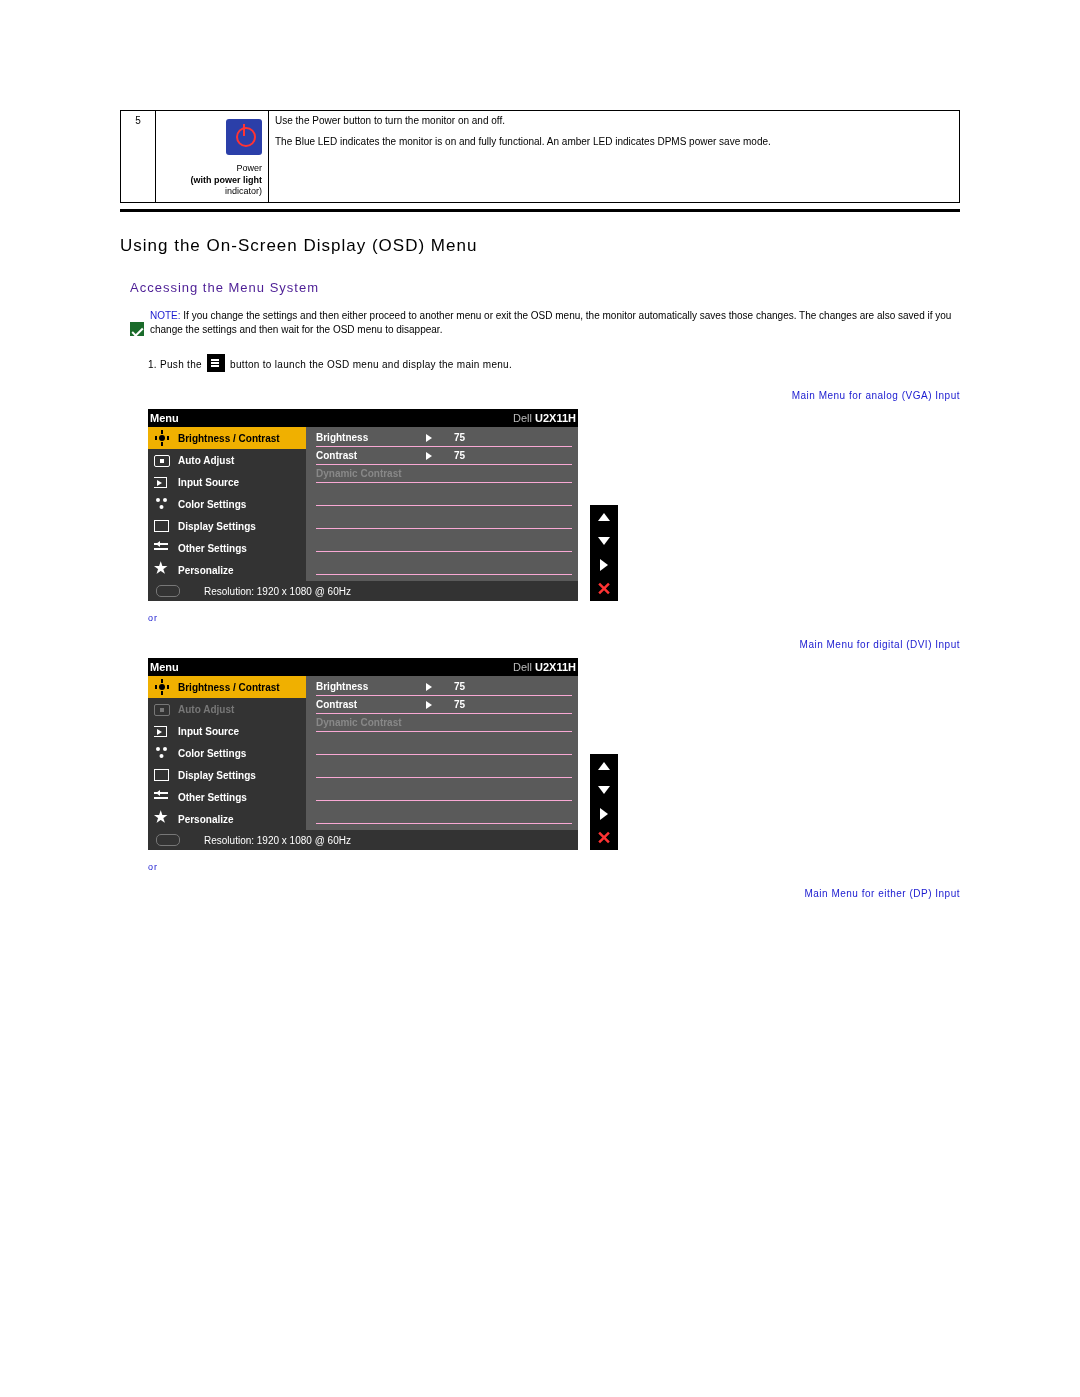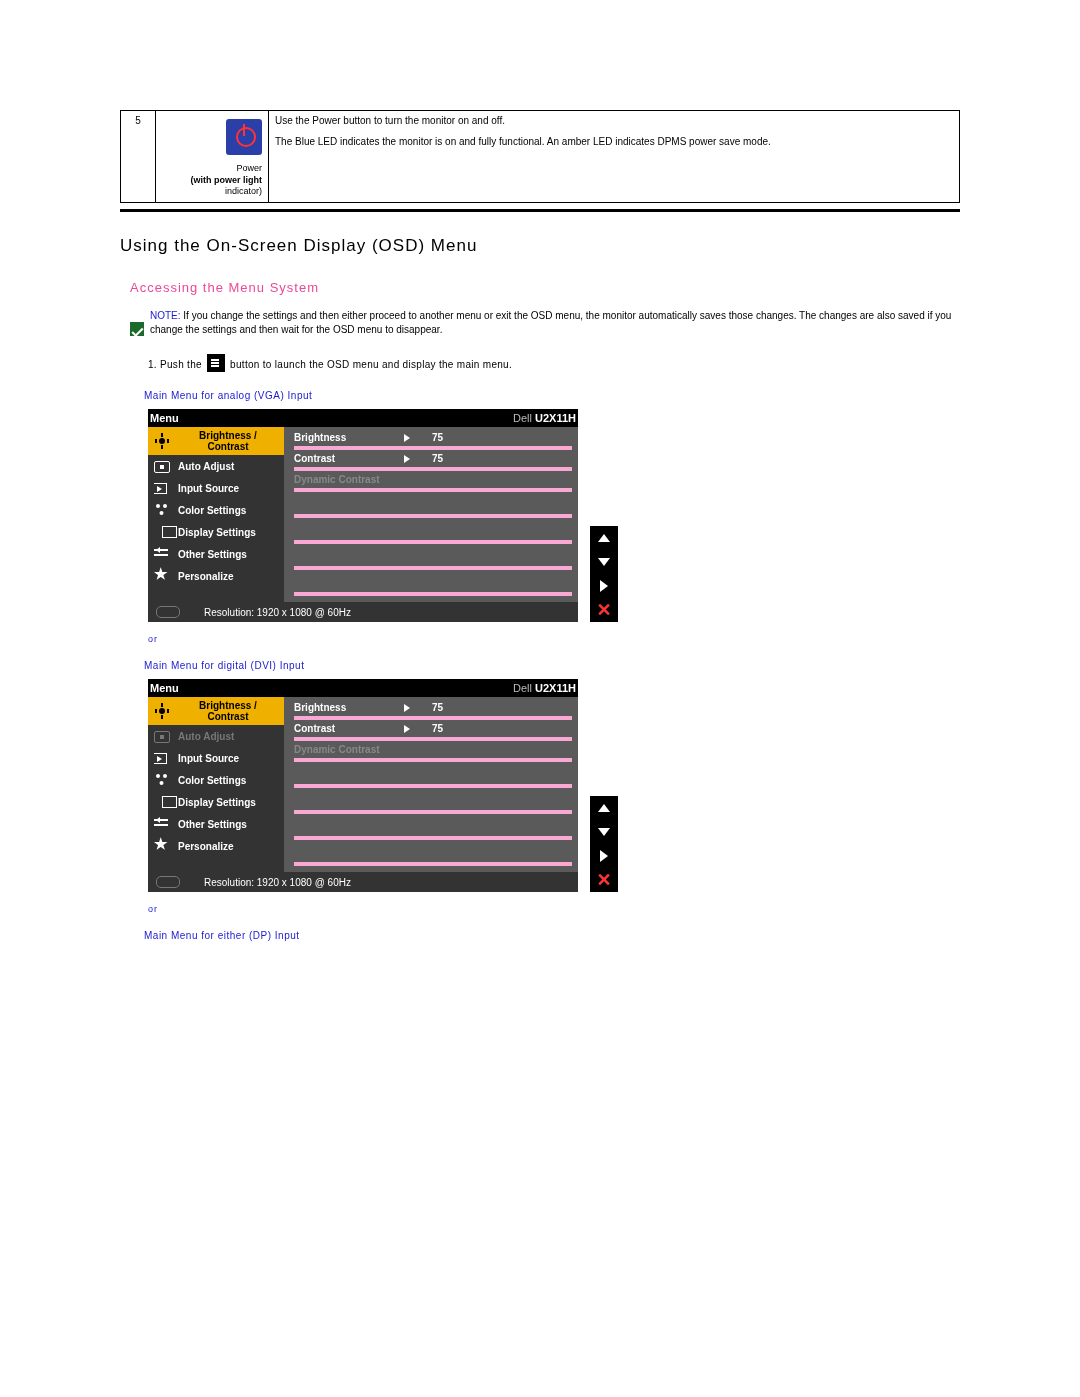--- a/index.html
+++ b/index.html
@@ -8,55 +8,55 @@
   .ttbl{width:100%;border-collapse:collapse;}
   .ttbl td{border:1px solid #000;padding:4px 6px;vertical-align:top;font-size:10px;}
   .ttbl .idx{width:22px;text-align:center;}
   .ttbl .icon-cell{width:100px;text-align:right;}
   .pbtn{display:inline-block;width:36px;height:36px;background:#2b3fa9;border-radius:3px;position:relative;margin:4px auto 6px;}
   .pbtn::before{content:"";position:absolute;left:10px;top:8px;width:16px;height:16px;border:2px solid #f33;border-radius:50%;}
   .pbtn::after{content:"";position:absolute;left:17px;top:5px;width:2px;height:12px;background:#f33;}
   .icon-cell .lbl{font-size:9px;line-height:1.3;}
   .hr{height:3px;background:#000;margin:6px 0 24px 0;}
   h2{font-size:17px;font-weight:normal;letter-spacing:1px;margin:0 0 24px 0;}
-  h3{color:#ec4899;font-size:13px;font-weight:normal;letter-spacing:1px;margin:0 0 14px 10px;}
+  h3{color:#4c1d95;font-size:13px;font-weight:normal;letter-spacing:1px;margin:0 0 14px 10px;}
   .note-row{display:flex;align-items:flex-end;gap:6px;margin:0 0 18px 10px;font-size:10px;line-height:1.35;}
   .note-ico{width:14px;height:14px;background:#1a6b2a;position:relative;flex:0 0 14px;}
   .note-ico::after{content:"";position:absolute;left:2px;top:6px;width:9px;height:4px;border-left:2px solid #fff;border-bottom:2px solid #fff;transform:rotate(-45deg);}
   .note-lbl{color:#1a1ad0;}
   .step{margin:0 0 18px 28px;font-size:10px;letter-spacing:0.3px;}
   .mbtn{display:inline-block;width:16px;height:16px;background:#000;border:1px solid #000;vertical-align:-4px;position:relative;margin:0 2px;}
   .mbtn::before{content:"";position:absolute;left:3px;top:4px;width:8px;height:2px;background:#fff;box-shadow:0 3px 0 #fff,0 6px 0 #fff;}
-  .mlabel{color:#1a1ad0;font-size:10px;letter-spacing:0.5px;margin:0 0 8px 24px;}
+  .mlabel{color:#1a1ad0;font-size:10px;letter-spacing:0.5px;margin:0 0 8px 24px;text-align:right;}
   .or-lbl{color:#1a1ad0;font-size:9px;letter-spacing:1px;margin:12px 0 16px 28px;}
   
   .osd-wrap{display:flex;align-items:flex-end;gap:12px;margin:0 0 0 28px;}
   .osd{width:430px;background:#5a5a5a;font-family:Arial,sans-serif;}
   .osd-head{background:#000;color:#fff;display:flex;justify-content:space-between;padding:3px 2px;font-size:11px;font-weight:bold;}
   .osd-head .dell{color:#bbb;font-weight:normal;margin-left:44px;}
   .osd-body{display:flex;}
-  .osd-nav{width:136px;background:#333;text-align:center;}
+  .osd-nav{width:158px;background:#333;}
   .nav-row{display:flex;align-items:center;gap:8px;padding:3px 6px;color:#fff;font-size:10px;font-weight:bold;}
   .nav-row.sel{background:#f0b000;color:#000;}
   .nav-row.dim{color:#777;}
   .nic{width:16px;height:16px;position:relative;flex:0 0 16px;}
   
   .ic-bri::before{content:"";position:absolute;left:5px;top:5px;width:6px;height:6px;border-radius:50%;background:currentColor;}
   .ic-bri::after{content:"";position:absolute;left:7px;top:0;width:2px;height:4px;background:currentColor;box-shadow:0 12px 0 currentColor,-6px 6px 0 currentColor,6px 6px 0 currentColor;}
   .ic-auto{border:1px solid currentColor;border-radius:2px;width:14px;height:10px;top:3px;left:0;position:absolute;}
   .ic-auto::after{content:"";position:absolute;left:5px;top:3px;width:4px;height:4px;background:currentColor;}
   .ic-inp::before{content:"";position:absolute;left:0;top:3px;width:12px;height:9px;border:1px solid currentColor;border-left:none;}
   .ic-inp::after{content:"";position:absolute;left:3px;top:6px;width:0;height:0;border-left:5px solid currentColor;border-top:3px solid transparent;border-bottom:3px solid transparent;}
   .ic-col::before{content:"";position:absolute;left:2px;top:2px;width:4px;height:4px;border-radius:50%;background:currentColor;box-shadow:7px 0 0 currentColor,3.5px 7px 0 currentColor;}
   .ic-dis{border:1px solid currentColor;width:13px;height:10px;top:2px;position:absolute;}
   .ic-oth::before{content:"";position:absolute;left:0;top:3px;width:14px;height:2px;background:currentColor;box-shadow:0 5px 0 currentColor;}
   .ic-oth::after{content:"";position:absolute;left:2px;top:1px;width:0;height:0;border-right:4px solid currentColor;border-top:3px solid transparent;border-bottom:3px solid transparent;}
   .ic-per::before{content:"★";position:absolute;left:0;top:-2px;font-size:15px;line-height:1;color:currentColor;}
   .osd-main{flex:1;padding:2px 6px 6px 10px;}
-  .opt-row{display:flex;align-items:center;color:#fff;font-size:10px;font-weight:bold;border-bottom:4px solid #f9a8d4;padding:3px 0;}
+  .opt-row{display:flex;align-items:center;color:#fff;font-size:10px;font-weight:bold;border-bottom:1px solid #f9a8d4;padding:3px 0;}
   .opt-row .nm{width:110px;}
   .opt-row.dim{color:#888;}
   .opt-row .ar{width:0;height:0;border-left:6px solid #fff;border-top:4px solid transparent;border-bottom:4px solid transparent;margin-right:22px;}
   .opt-row .vl{color:#fff;}
   .opt-row.blank{height:16px;}
   .osd-foot{background:#333;color:#fff;font-size:10px;padding:4px 8px;display:flex;align-items:center;gap:24px;}
   .e-ico{display:inline-block;width:22px;height:10px;border:1px solid #777;border-radius:5px;position:relative;}
   
   .side-ctrl{width:28px;background:#000;display:flex;flex-direction:column;}
   .sc{height:24px;display:flex;align-items:center;justify-content:center;}

